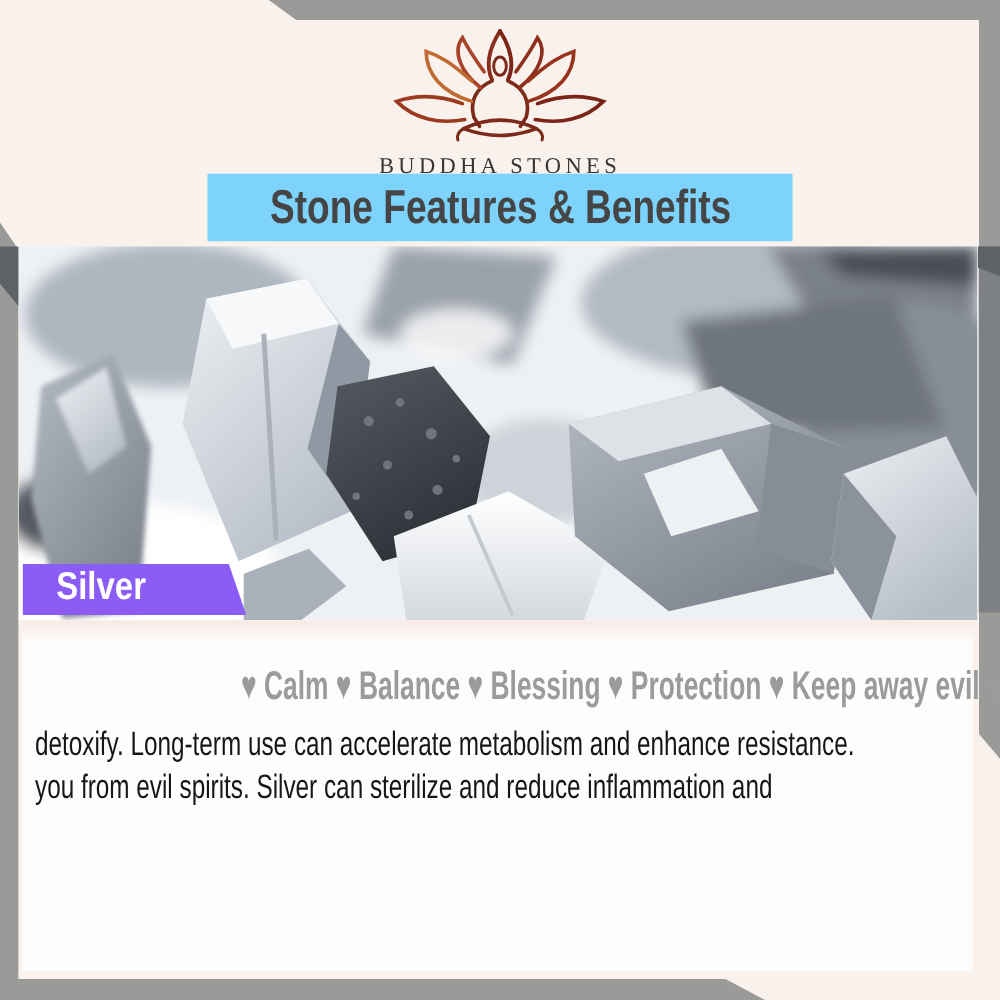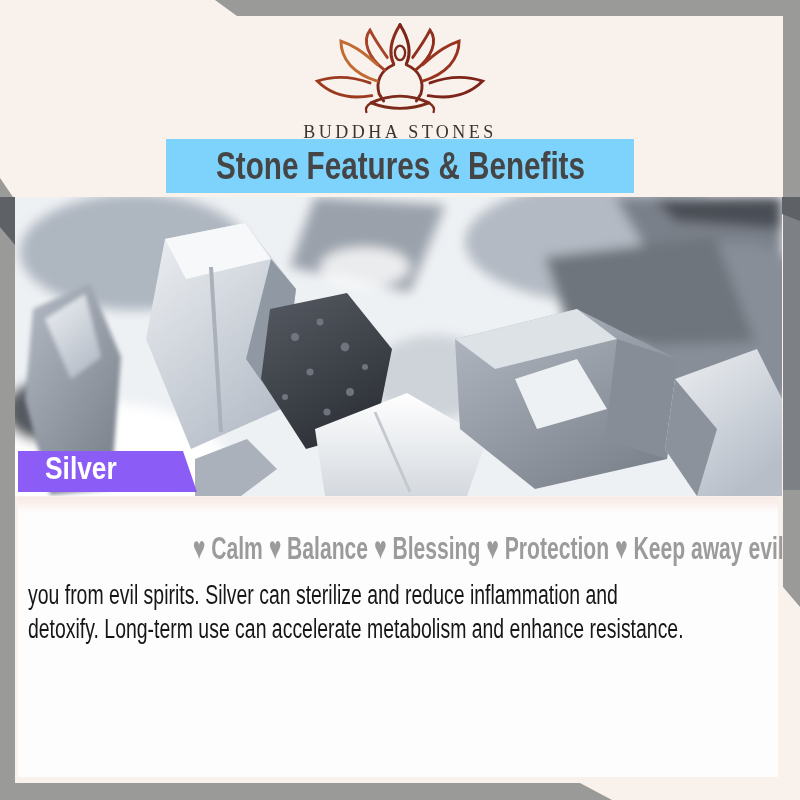--- a/index.html
+++ b/index.html
@@ -180,18 +180,18 @@
     <div class="photo-label">
       <span class="lbl">Silver</span>
     </div>
   </div>
 
   <div class="card">
     <div class="benefits">
       <span class="benefits-text">♥ Calm ♥ Balance ♥ Blessing ♥ Protection ♥ Keep away evil spirits ♥</span>
     </div>
     <div class="desc">
+      <div class="line"><span class="cond">detoxify. Long-term use can accelerate metabolism and enhance resistance.</span></div>
       <div class="line"><span class="cond">you from evil spirits. Silver can sterilize and reduce inflammation and</span></div>
-      <div class="line"><span class="cond">detoxify. Long-term use can accelerate metabolism and enhance resistance.</span></div>
     </div>
   </div>
 
 </div>
 
 </body></html>

